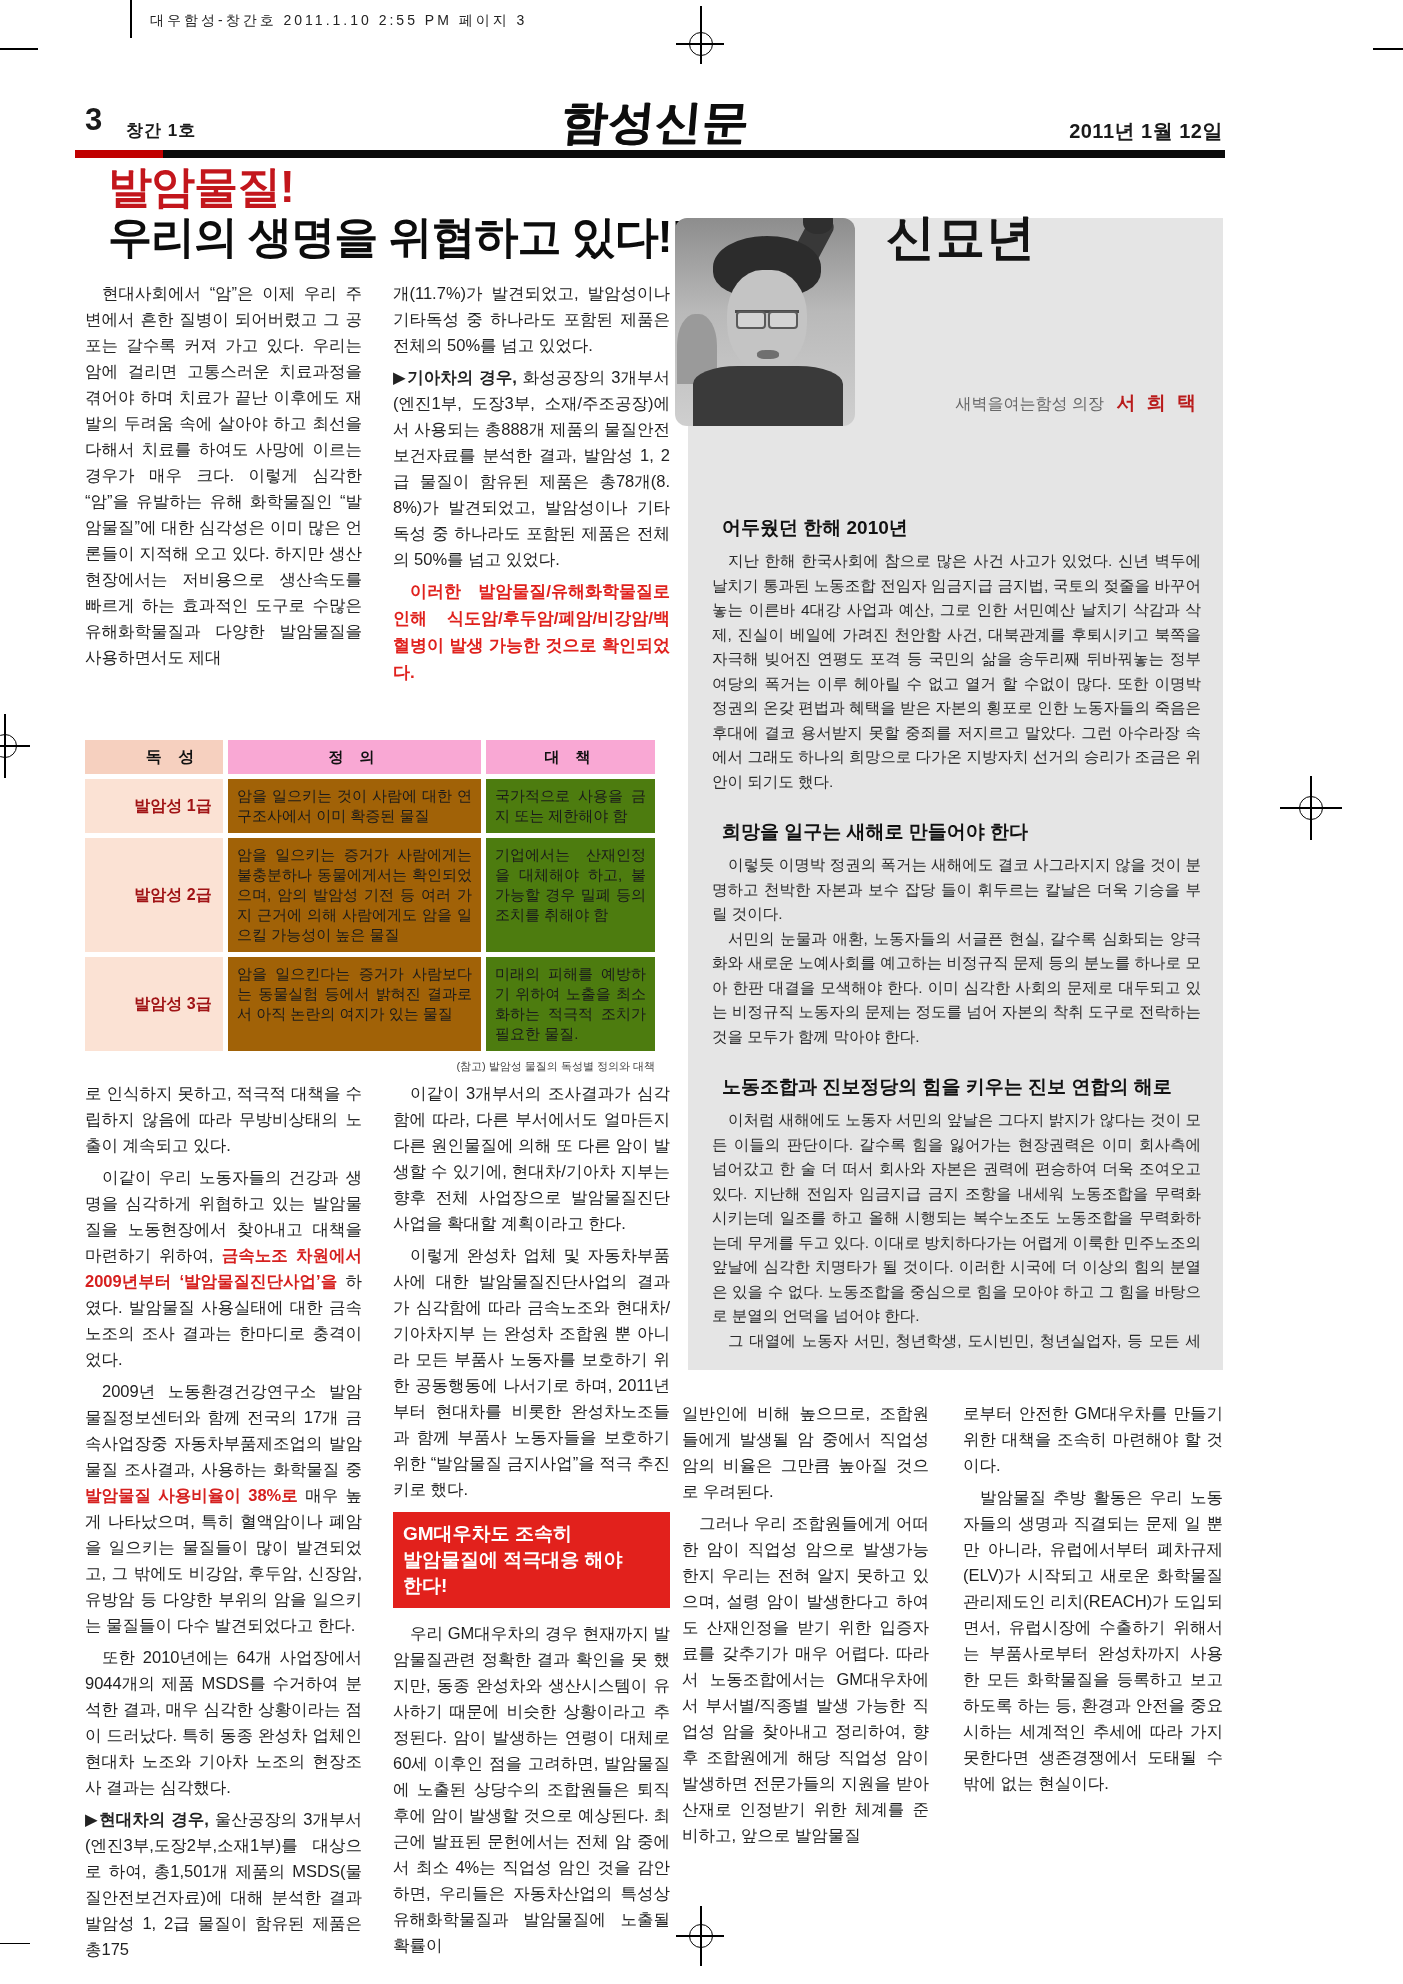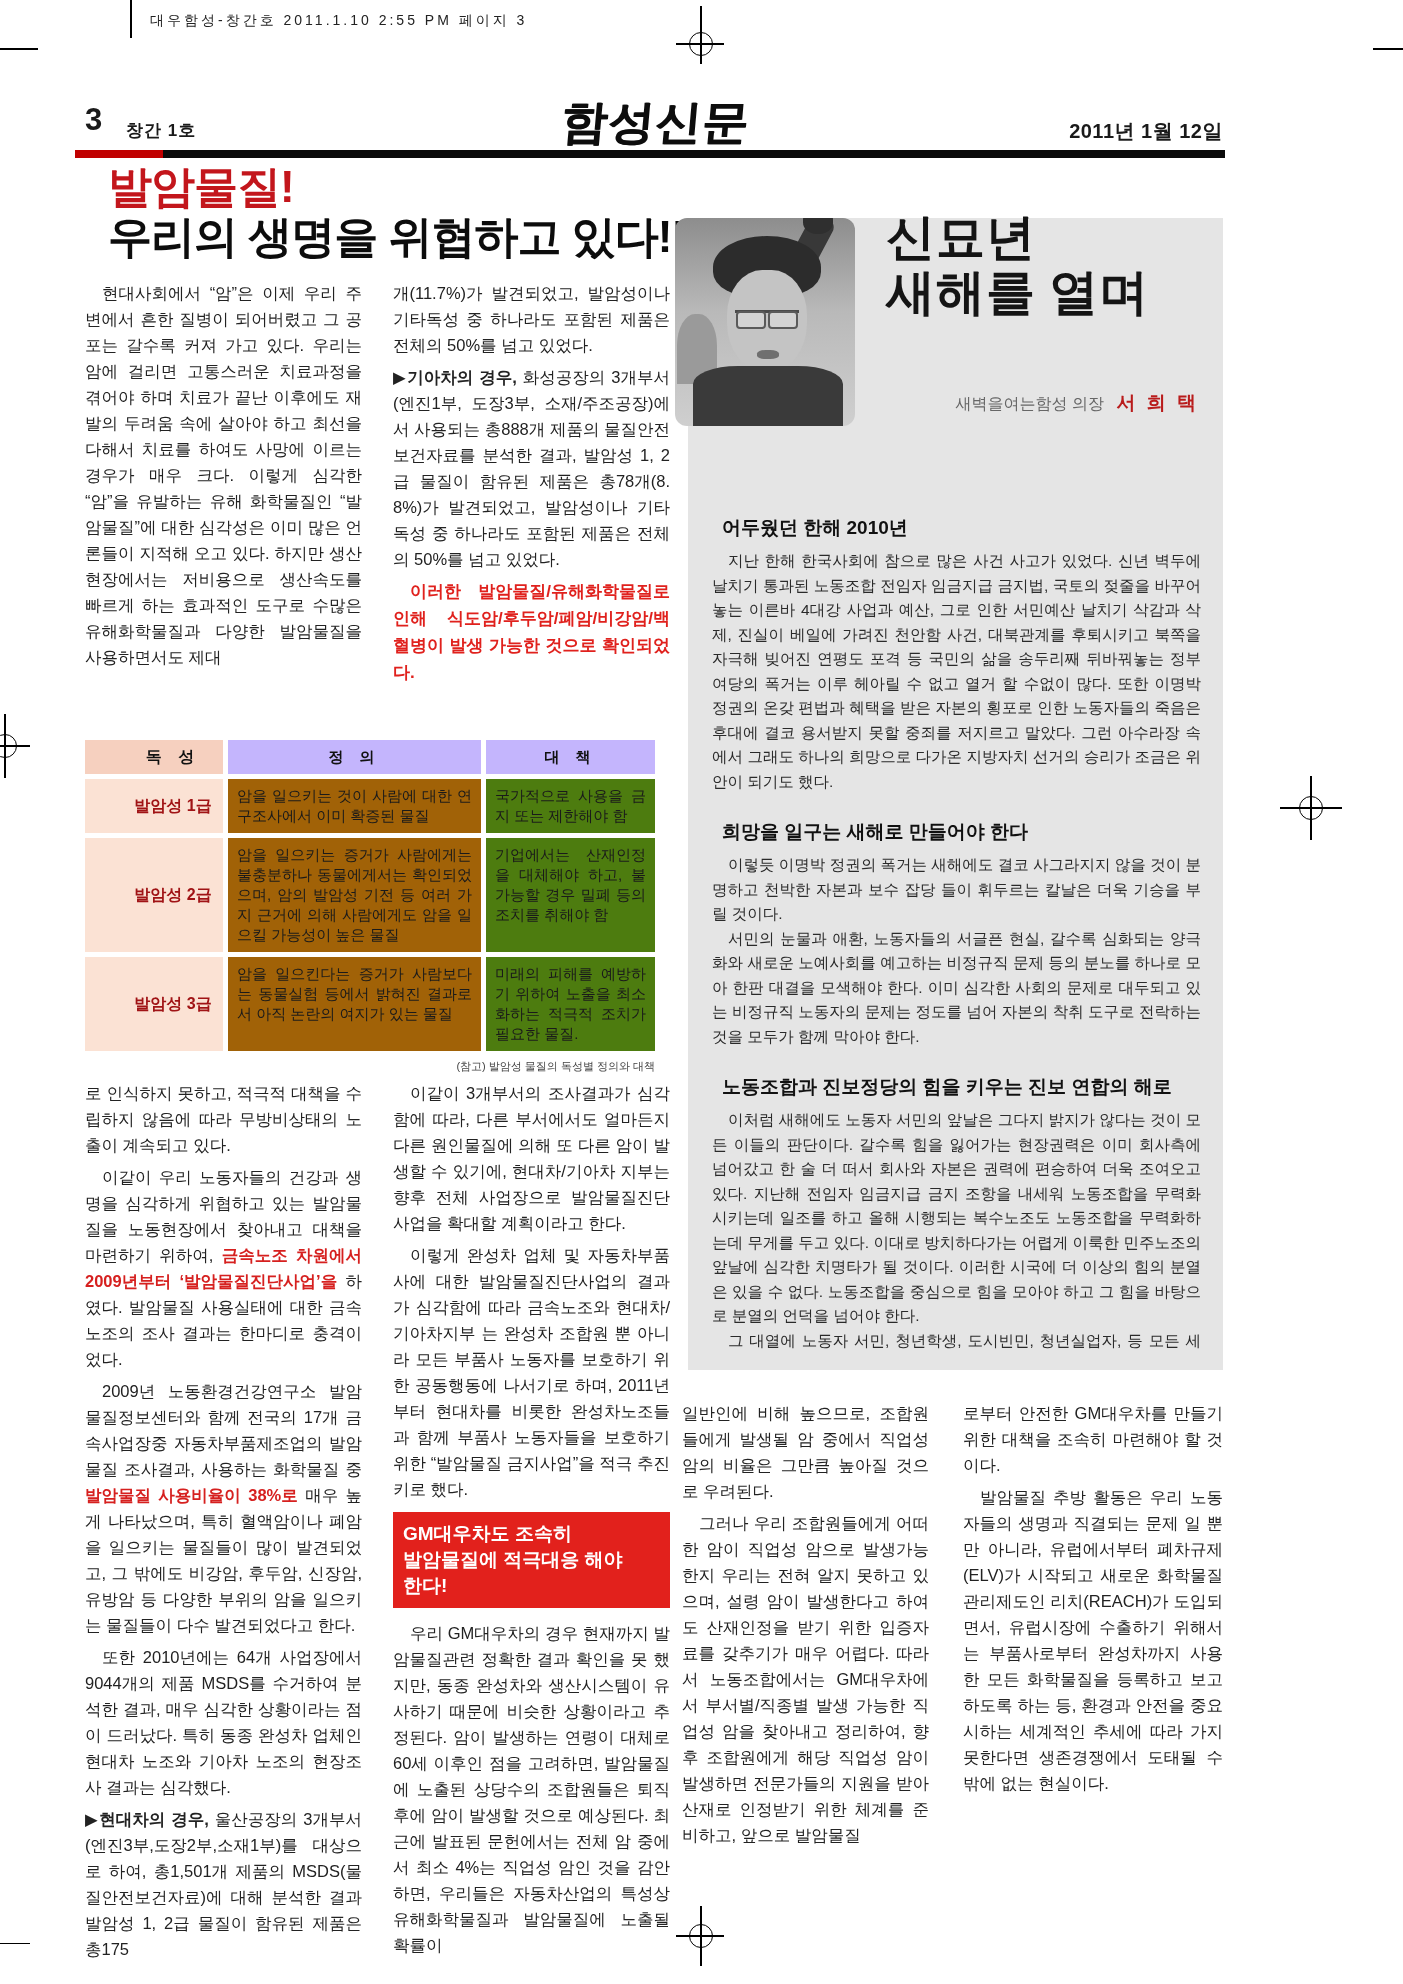--- a/index.html
+++ b/index.html
@@ -33,21 +33,21 @@
   #col2top{left:393px;top:280px;width:277px;height:458px;overflow:hidden;}
   .redpara{color:#e0211d;font-weight:bold;font-size:17px;line-height:27px;}
   
   #tox-table{left:85px;top:740px;width:570px;font-size:15px;line-height:20px;}
   .trow{display:flex;margin-bottom:5px;}
   .tcell{padding:7px 9px;}
   .tc-label{width:82px;flex:0 0 82px;background:#fbe2d4;margin-right:5px;display:flex;align-items:center;justify-content:center;
       color:#a01315;font-weight:bold;font-size:16px;text-align:center;padding-left:47px;}
   .tc-def{width:235px;flex:0 0 235px;background:#a16207;margin-right:5px;text-align:justify;word-break:break-all;}
   .tc-meas{flex:1;background:#4d7c0f;text-align:justify;word-break:break-all;}
-  .thead .tcell{background:#c4b5fd;color:#111;font-weight:bold;text-align:center;letter-spacing:6px;
+  .thead .tcell{background:#f9a8d4;color:#111;font-weight:bold;text-align:center;letter-spacing:6px;
       display:flex;align-items:center;justify-content:center;}
   #tbl-caption{text-align:right;font-size:11px;color:#444;margin-top:3px;}
   #col1bot{left:85px;top:1080px;width:277px;}
   #col2bot{left:393px;top:1080px;width:277px;}
   #gm-box{background:#e2211c;color:#fff;font-weight:bold;font-size:19px;line-height:26px;
       padding:9px 10px;margin:10px 0 12px 0;text-align:left;word-break:keep-all;}
   
   #graybox{left:688px;top:218px;width:535px;height:1152px;background:#e5e5e5;}
   #photo{position:absolute;left:-13px;top:0;width:180px;height:208px;border-radius:12px;overflow:hidden;
       background:linear-gradient(180deg,#8d8d8d 0%,#b9b9b9 45%,#cfcfcf 100%);}
@@ -171,21 +171,20 @@
       <div class="arm"></div>
       <div class="fist"></div>
       <div class="hair"></div>
       <div class="face"></div>
       <div class="glasses"></div>
       <div class="mouth"></div>
       <div class="body"></div>
     </div>
     <div id="gb-headline">
       <div>신묘년</div>
-      <div>새해를 열며</div>
     </div>
     <div id="gb-byline">
       <span>새벽을여는함성 의장</span>
       <span class="name">서 희 택</span>
     </div>
     <div id="gb-sections">
       <div class="gb-sec">
         <h3>어두웠던 한해 2010년</h3>
         <p>지난 한해 한국사회에 참으로 많은 사건 사고가 있었다. 신년 벽두에 날치기 통과된 노동조합 전임자 임금지급 금지법, 국토의 젖줄을 바꾸어놓는 이른바 4대강 사업과 예산, 그로 인한 서민예산 날치기 삭감과 삭제, 진실이 베일에 가려진 천안함 사건, 대북관계를 후퇴시키고 북쪽을 자극해 빚어진 연평도 포격 등 국민의 삶을 송두리째 뒤바꿔놓는 정부 여당의 폭거는 이루 헤아릴 수 없고 열거 할 수없이 많다. 또한 이명박 정권의 온갖 편법과 혜택을 받은 자본의 횡포로 인한 노동자들의 죽음은 후대에 결코 용서받지 못할 중죄를 저지르고 말았다. 그런 아수라장 속에서 그래도 하나의 희망으로 다가온 지방자치 선거의 승리가 조금은 위안이 되기도 했다.</p>
       </div>

